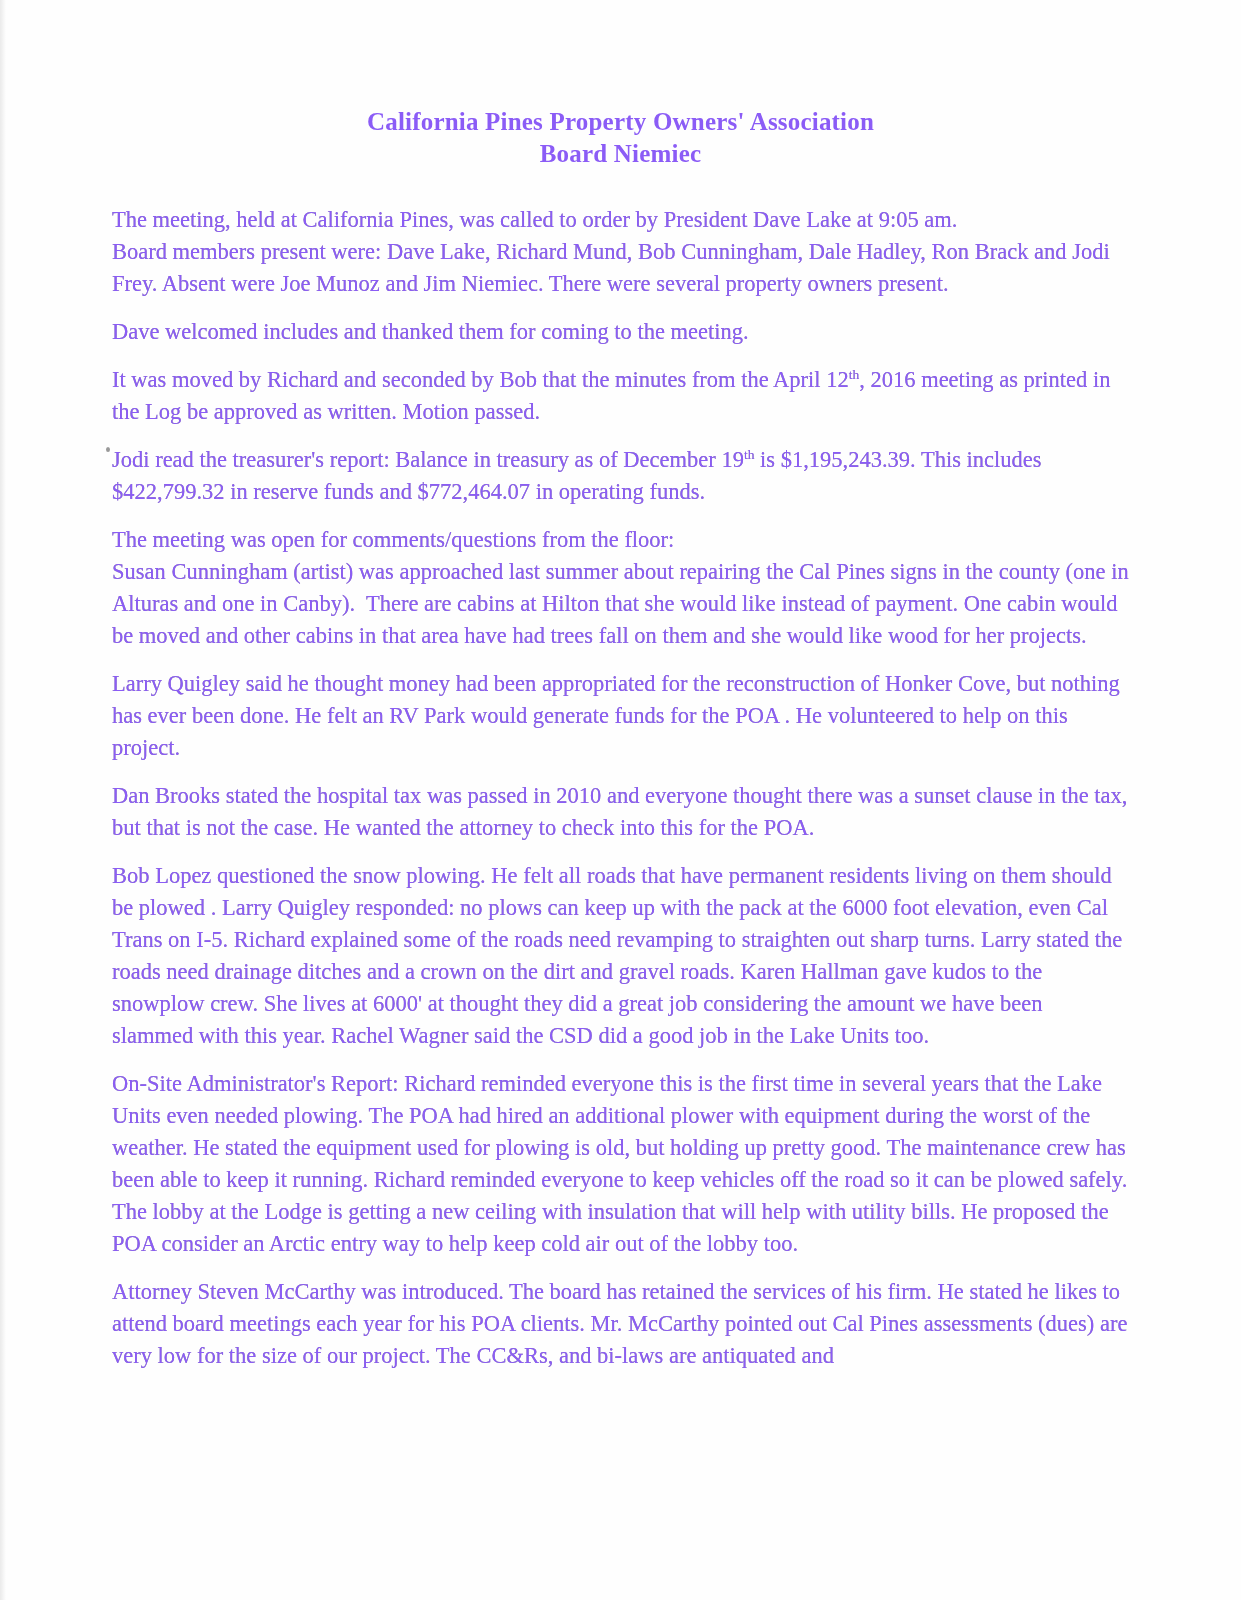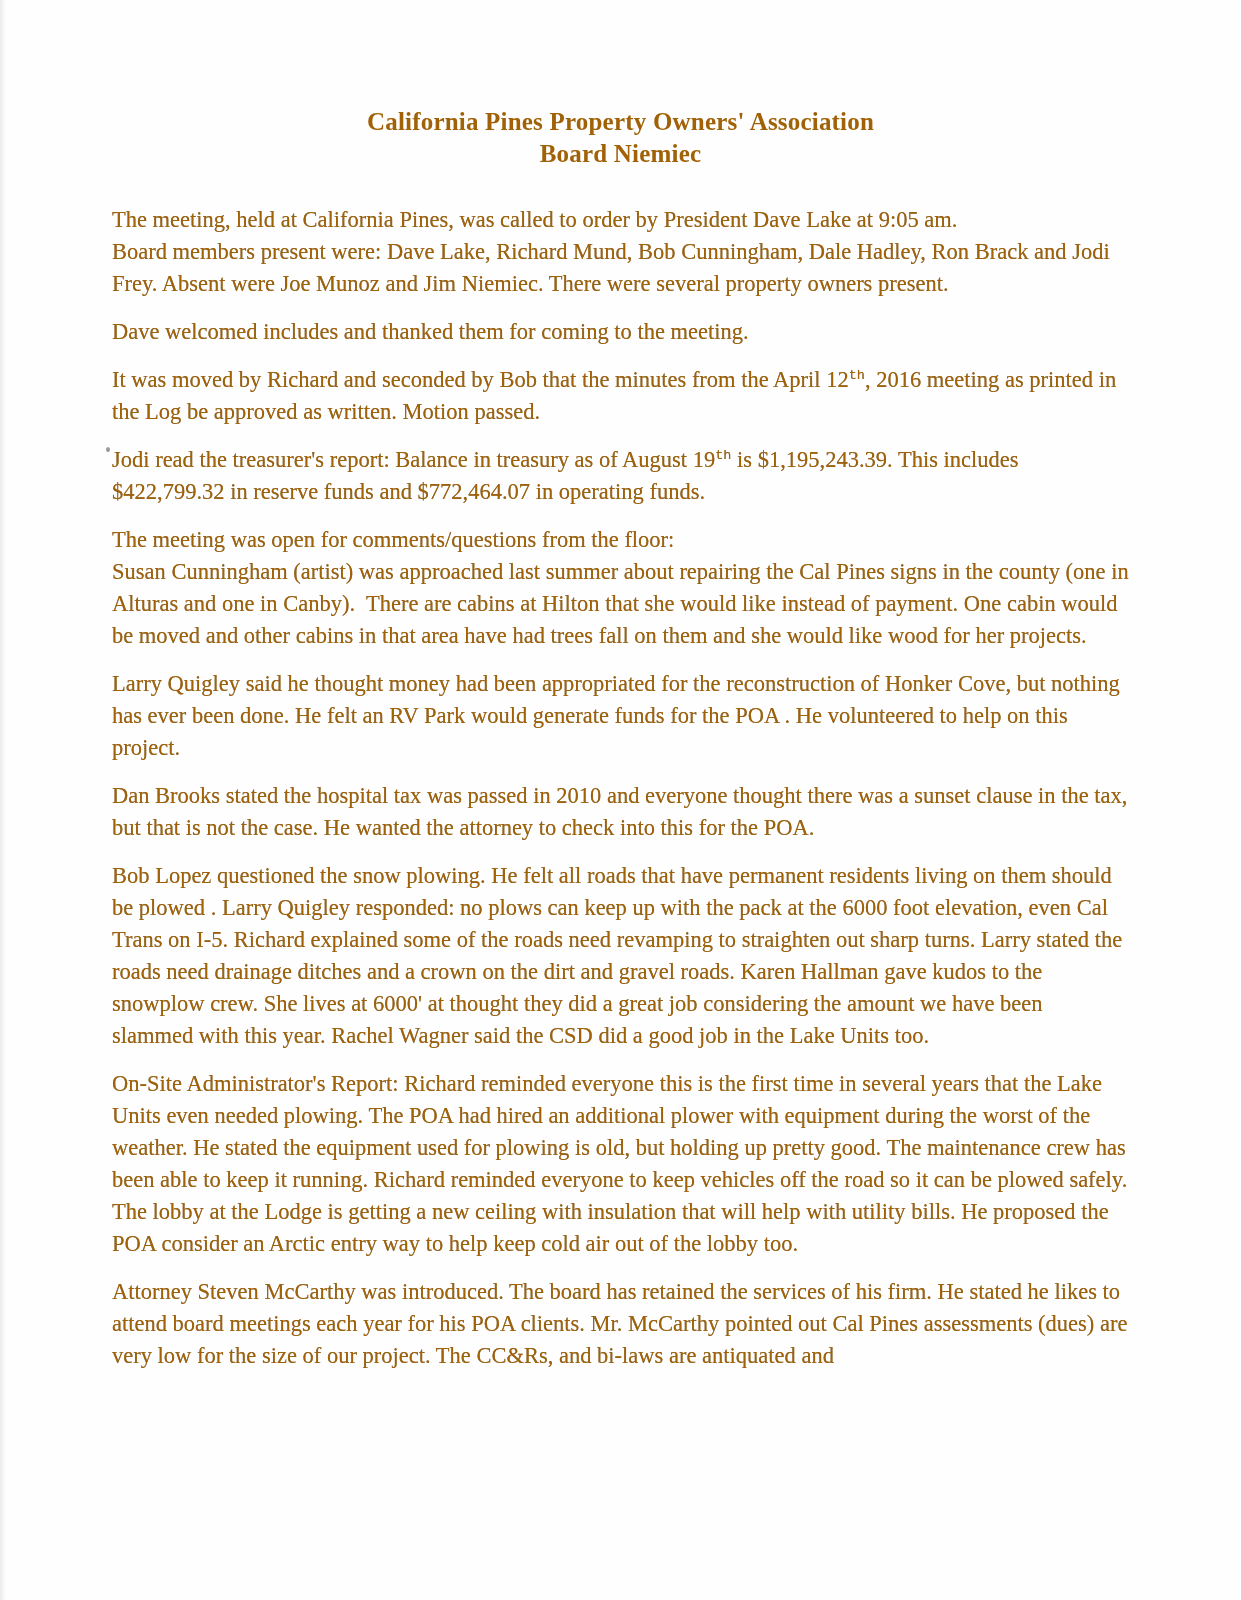--- a/index.html
+++ b/index.html
@@ -39,51 +39,50 @@
     margin: 0 0 16px 0;
     font-size: 22.5px;
     line-height: 32px;
     white-space: pre-wrap;
     text-shadow: 0 0 0.5px rgba(20,20,20,0.45); 
   }
   .para sup {
     font-size: 60%;
     line-height: 0;
     vertical-align: super;
-    font-family: Liberation Mono, monospace;
   }
   
   .speck {
     position: absolute;
     left: 106px;
     top: 447px;
     width: 4px;
     height: 5px;
     border-radius: 50%;
     background: rgba(70,70,70,0.55);
     pointer-events: none;
   }
 </style>
 </head>
 <body>
 
-<div class="page" style="background: rgb(254, 254, 254); color: #a16207;">
+<div class="page" style="background: rgb(254, 254, 254); color: #8b5cf6;">
   <div class="scan-edge"></div>
 
   <header class="doc-title">
     <div class="title-line">California Pines Property Owners' Association</div>
     <div class="title-line">Board Niemiec</div>
   </header>
 
   <main class="doc-body" id="doc-body">
       <p class="para"><span>The meeting, held at California Pines, was called to order by President Dave Lake at 9:05 am.
 Board members present were: Dave Lake, Richard Mund, Bob Cunningham, Dale Hadley, Ron Brack and Jodi Frey. Absent were Joe Munoz and Jim Niemiec. There were several property owners present.</span></p>
       <p class="para"><span>Dave welcomed includes and thanked them for coming to the meeting.</span></p>
       <p class="para"><span>It was moved by Richard and seconded by Bob that the minutes from the April 12</span><sup>th</sup><span>, 2016 meeting as printed in the Log be approved as written. Motion passed.</span></p>
-      <p class="para"><span>Jodi read the treasurer's report: Balance in treasury as of August 19</span><sup>th</sup><span> is $1,195,243.39. This includes $422,799.32 in reserve funds and $772,464.07 in operating funds.</span></p>
+      <p class="para"><span>Jodi read the treasurer's report: Balance in treasury as of December 19</span><sup>th</sup><span> is $1,195,243.39. This includes $422,799.32 in reserve funds and $772,464.07 in operating funds.</span></p>
       <p class="para"><span>The meeting was open for comments/questions from the floor:
 Susan Cunningham (artist) was approached last summer about repairing the Cal Pines signs in the county (one in Alturas and one in Canby).  There are cabins at Hilton that she would like instead of payment. One cabin would be moved and other cabins in that area have had trees fall on them and she would like wood for her projects.</span></p>
       <p class="para"><span>Larry Quigley said he thought money had been appropriated for the reconstruction of Honker Cove, but nothing has ever been done. He felt an RV Park would generate funds for the POA . He volunteered to help on this project.</span></p>
       <p class="para"><span>Dan Brooks stated the hospital tax was passed in 2010 and everyone thought there was a sunset clause in the tax, but that is not the case. He wanted the attorney to check into this for the POA.</span></p>
       <p class="para"><span>Bob Lopez questioned the snow plowing. He felt all roads that have permanent residents living on them should be plowed . Larry Quigley responded: no plows can keep up with the pack at the 6000 foot elevation, even Cal Trans on I-5. Richard explained some of the roads need revamping to straighten out sharp turns. Larry stated the roads need drainage ditches and a crown on the dirt and gravel roads. Karen Hallman gave kudos to the snowplow crew. She lives at 6000' at thought they did a great job considering the amount we have been slammed with this year. Rachel Wagner said the CSD did a good job in the Lake Units too.</span></p>
       <p class="para"><span>On-Site Administrator's Report: Richard reminded everyone this is the first time in several years that the Lake Units even needed plowing. The POA had hired an additional plower with equipment during the worst of the weather. He stated the equipment used for plowing is old, but holding up pretty good. The maintenance crew has been able to keep it running. Richard reminded everyone to keep vehicles off the road so it can be plowed safely.
 The lobby at the Lodge is getting a new ceiling with insulation that will help with utility bills. He proposed the POA consider an Arctic entry way to help keep cold air out of the lobby too.</span></p>
       <p class="para"><span>Attorney Steven McCarthy was introduced. The board has retained the services of his firm. He stated he likes to attend board meetings each year for his POA clients. Mr. McCarthy pointed out Cal Pines assessments (dues) are very low for the size of our project. The CC&amp;Rs, and bi-laws are antiquated and</span></p>
     </main>
 

